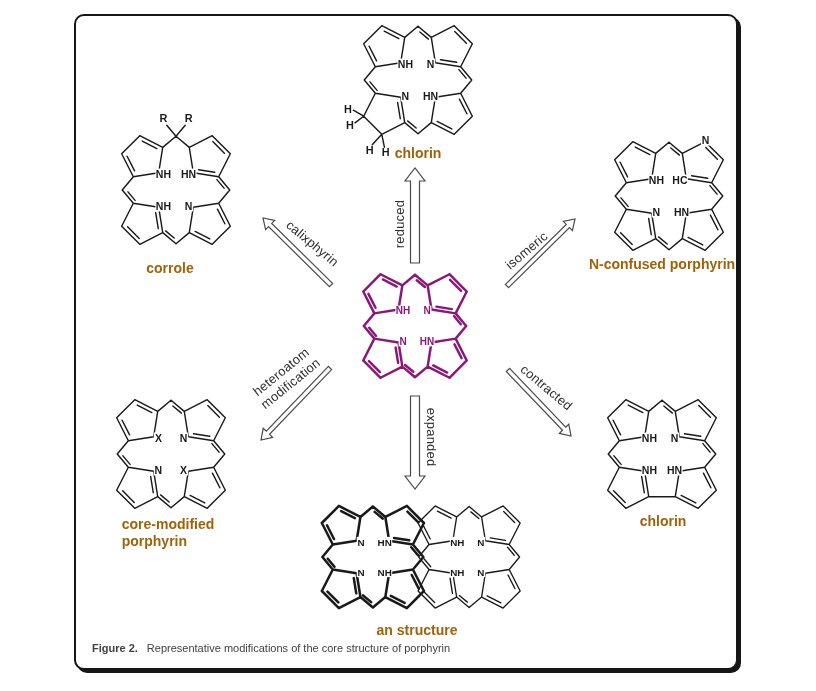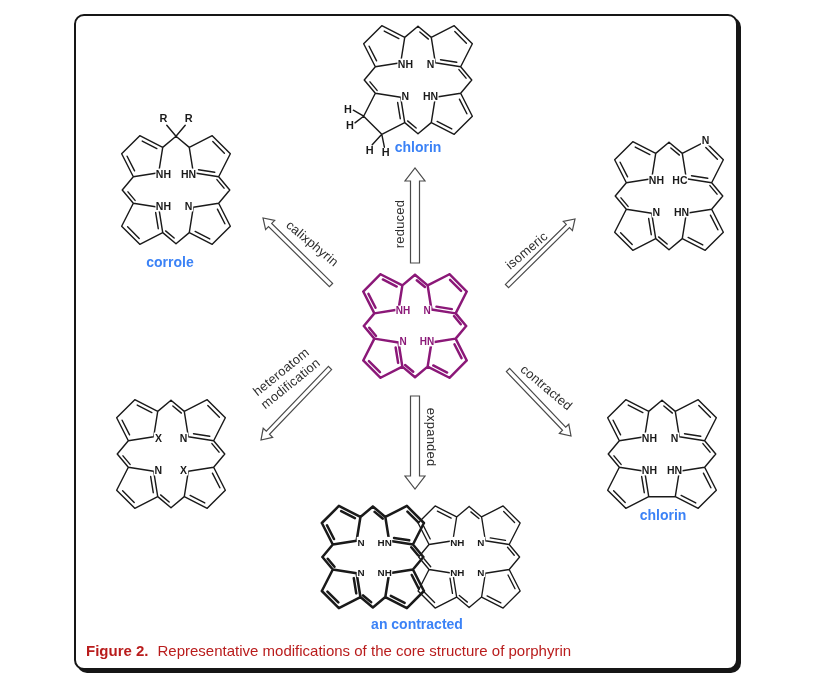--- a/index.html
+++ b/index.html
@@ -4,26 +4,26 @@
 <style>
   html,body{margin:0;padding:0;background:#fff;}
   body{width:816px;height:691px;font-family:"Liberation Sans",sans-serif;}
   .canvas{position:relative;width:816px;height:691px;background:#fff;overflow:hidden;}
   .frame{position:absolute;left:74px;top:14px;width:660px;height:652px;
          border:2px solid #161616;border-radius:10px;box-shadow:3px 3px 0 #161616;background:#fff;}
   svg.layer{position:absolute;left:0;top:0;}
   svg.mol{position:absolute;overflow:visible;}
   svg text{font-family:"Liberation Sans",sans-serif;}
   .mol-label{position:absolute;transform:translateX(-50%);font-weight:bold;font-size:14px;
-             color:#3b82f6;text-align:left;line-height:1.2;white-space:nowrap;}
+             color:#a16207;text-align:left;line-height:1.2;white-space:nowrap;margin-top:6px;}
   .mol-label span{display:block;}
   .arrow-label{position:absolute;font-size:13px;color:#2e2e2e;white-space:nowrap;text-align:center;
                line-height:1.12;transform:translate(-50%,-50%) rotate(var(--r,0deg));letter-spacing:.2px;}
   .arrow-label span{display:block;}
-  .caption{position:absolute;left:86px;top:642px;font-size:15px;color:#b91c1c;white-space:nowrap;}
+  .caption{position:absolute;left:92px;top:642px;font-size:11px;color:#404040;white-space:nowrap;}
   .cap-b{font-weight:bold;margin-right:9px;}
 </style>
 </head>
 <body>
 
 <div class="canvas">
   <div class="frame"></div>
 
   <svg id="arrows-layer" class="layer" width="816" height="691" viewBox="0 0 816 691">
       <polygon points="419.5,263.0 419.5,181.0 425.0,181.0 415.0,168.0 405.0,181.0 410.5,181.0 410.5,263.0" fill="#ffffff" stroke="#4a4a4a" stroke-width="1.2"></polygon>
@@ -140,22 +140,27 @@
       <rect x="231.5" y="74.5" width="11" height="13" fill="#ffffff"></rect>
       <text x="237" y="85.6" text-anchor="middle" font-size="12.5" font-weight="bold" fill="#1a1a1a">N</text>
       <rect x="197.5" y="112.5" width="19" height="13" fill="#ffffff"></rect>
       <text x="207" y="123.6" text-anchor="middle" font-size="12.5" font-weight="bold" fill="#1a1a1a">NH</text>
       <rect x="231.5" y="112.5" width="11" height="13" fill="#ffffff"></rect>
       <text x="237" y="123.6" text-anchor="middle" font-size="12.5" font-weight="bold" fill="#1a1a1a">N</text>
     </svg>
 
   <div class="mol-label" style="left:418px;top:139px">chlorin</div>
   <div class="mol-label" style="left:170px;top:254px">corrole</div>
+  <div class="mol-label" style="left:662px;top:250px">N-confused porphyrin</div>
+  <div class="mol-label" style="left:168px;top:510px">
+    <span>core-modified</span>
+    <span>porphyrin</span>
+  </div>
   <div class="mol-label" style="left:663px;top:507px">chlorin</div>
-  <div class="mol-label" style="left:417px;top:616px">an contracted</div>
+  <div class="mol-label" style="left:417px;top:616px">an structure</div>
 
   <div class="arrow-label" style="left:400px;top:224px;--r:-90deg">reduced</div>
   <div class="arrow-label" style="left:431px;top:437px;--r:90deg">expanded</div>
   <div class="arrow-label" style="left:312px;top:244px;--r:40deg">calixphyrin</div>
   <div class="arrow-label" style="left:527px;top:251px;--r:-40deg">isomeric</div>
   <div class="arrow-label" style="left:286px;top:378px;--r:-39deg">
     <span>heteroatom</span>
     <span>modification</span>
   </div>
   <div class="arrow-label" style="left:546px;top:388px;--r:40deg">contracted</div>

